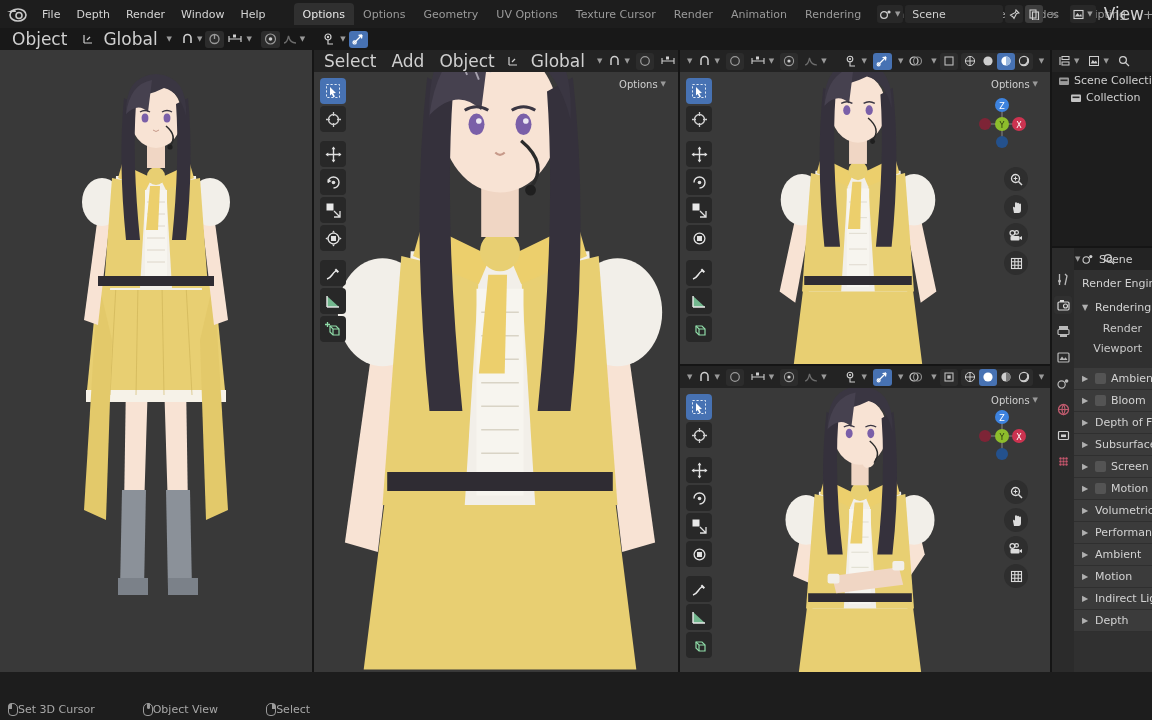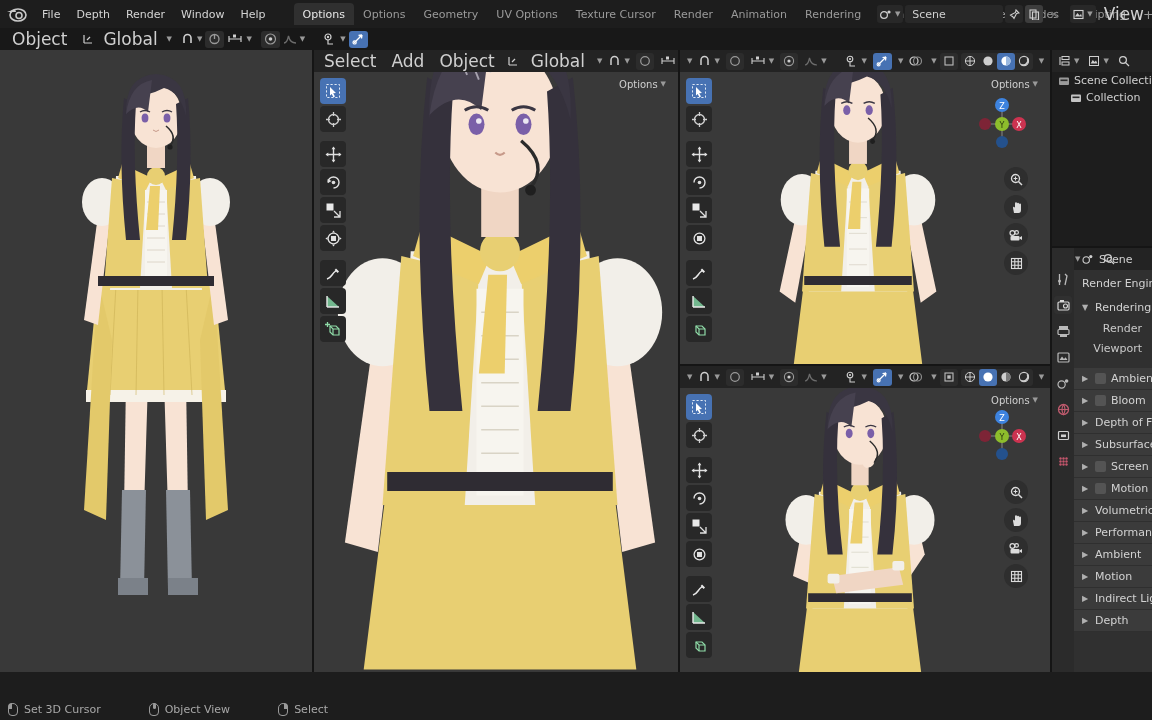--- a/index.html
+++ b/index.html
@@ -117,21 +117,21 @@
 
   
   .status{
     position:absolute; left:0; bottom:0; width:1152px; height:22px; background:#1d1d1d;
     display:flex; align-items:center; gap:6px; padding-left:8px; font-size:11px; color:#a8a8a8;
   }
   .mouse-ico{ width:10px; height:13px; border:1px solid #9a9a9a; border-radius:5px 5px 4px 4px; position:relative; flex:0 0 auto;}
   .mouse-ico i{ position:absolute; left:-1px; top:-1px; width:4px; height:6px; background:#9a9a9a; border-radius:4px 0 0 0;}
   .mouse-ico.mid i{ left:3px; width:3px; border-radius:2px;}
   .mouse-ico.right i{ left:auto; right:-1px; border-radius:0 4px 0 0;}
-  .stat-item{ display:flex; align-items:center; gap:6px; margin-right:42px;}
+  .stat-item{ display:flex; align-items:center; gap:0; margin-right:42px;}
 
   .seam-v{ position:absolute; width:2px; background:#151515;}
   .seam-h{ position:absolute; height:2px; background:#151515;}
 
   svg{ display:block; }
 </style>
 </head>
 <body>
 
 <div class="app">

